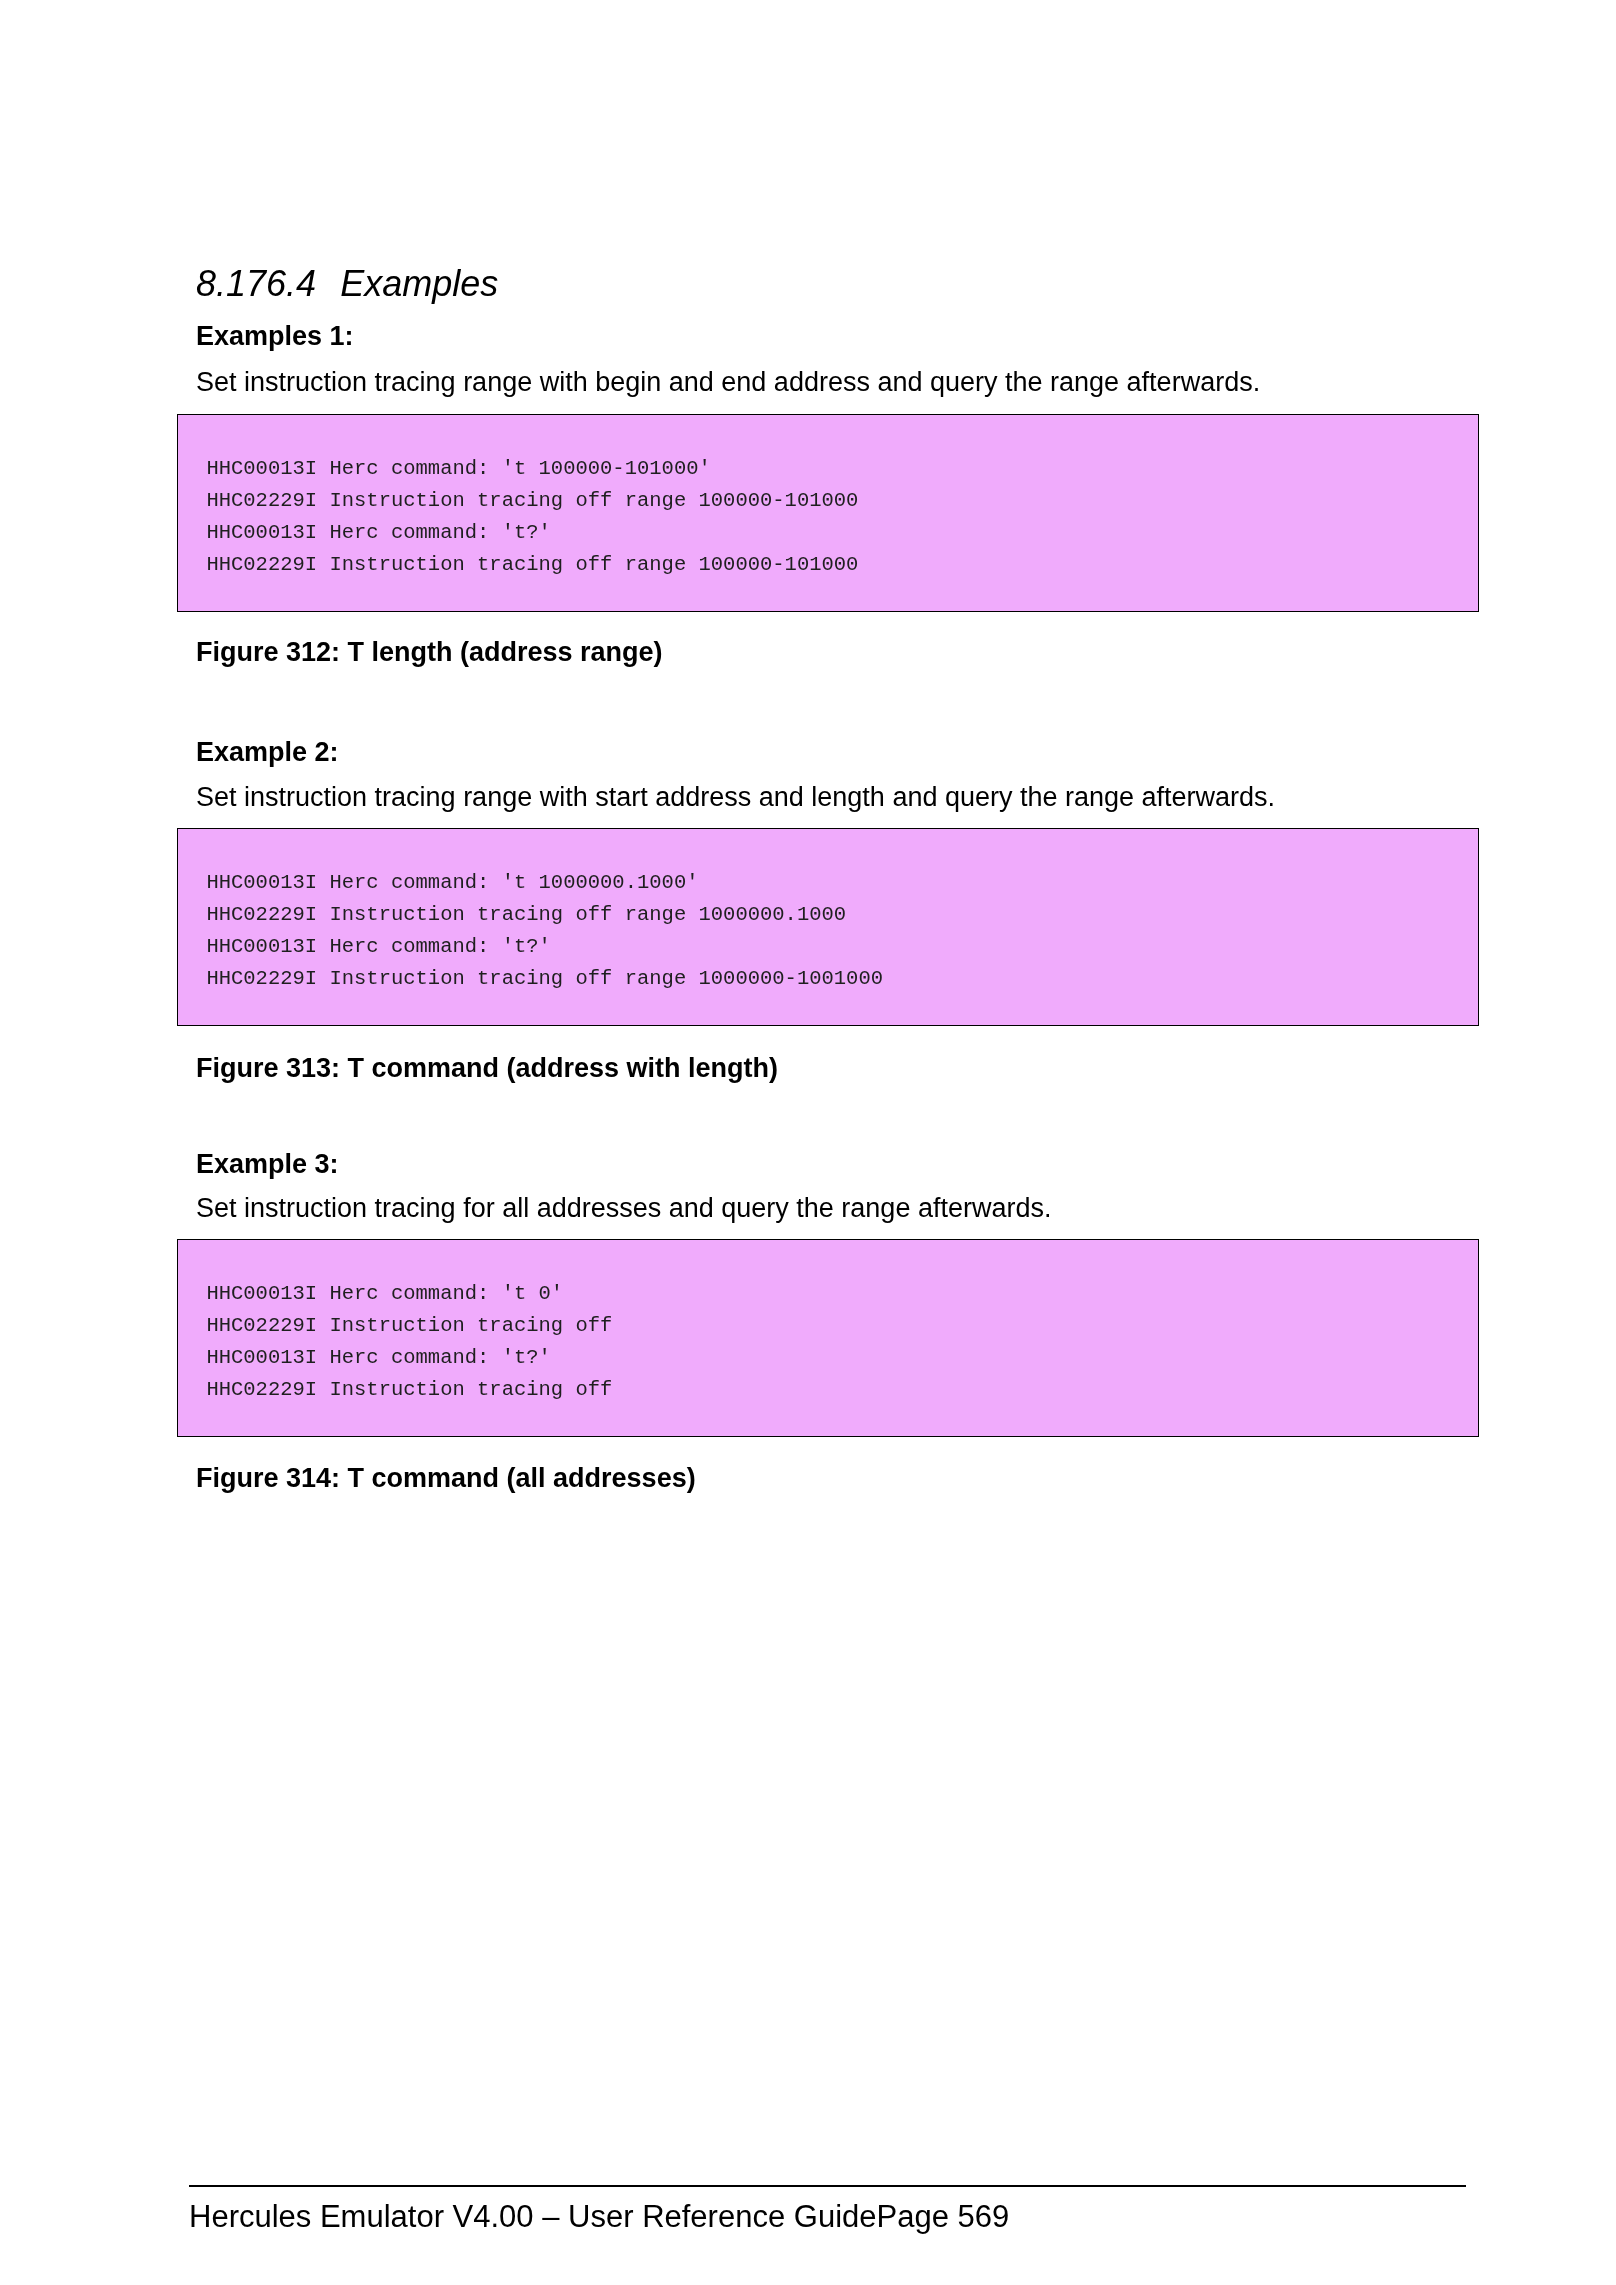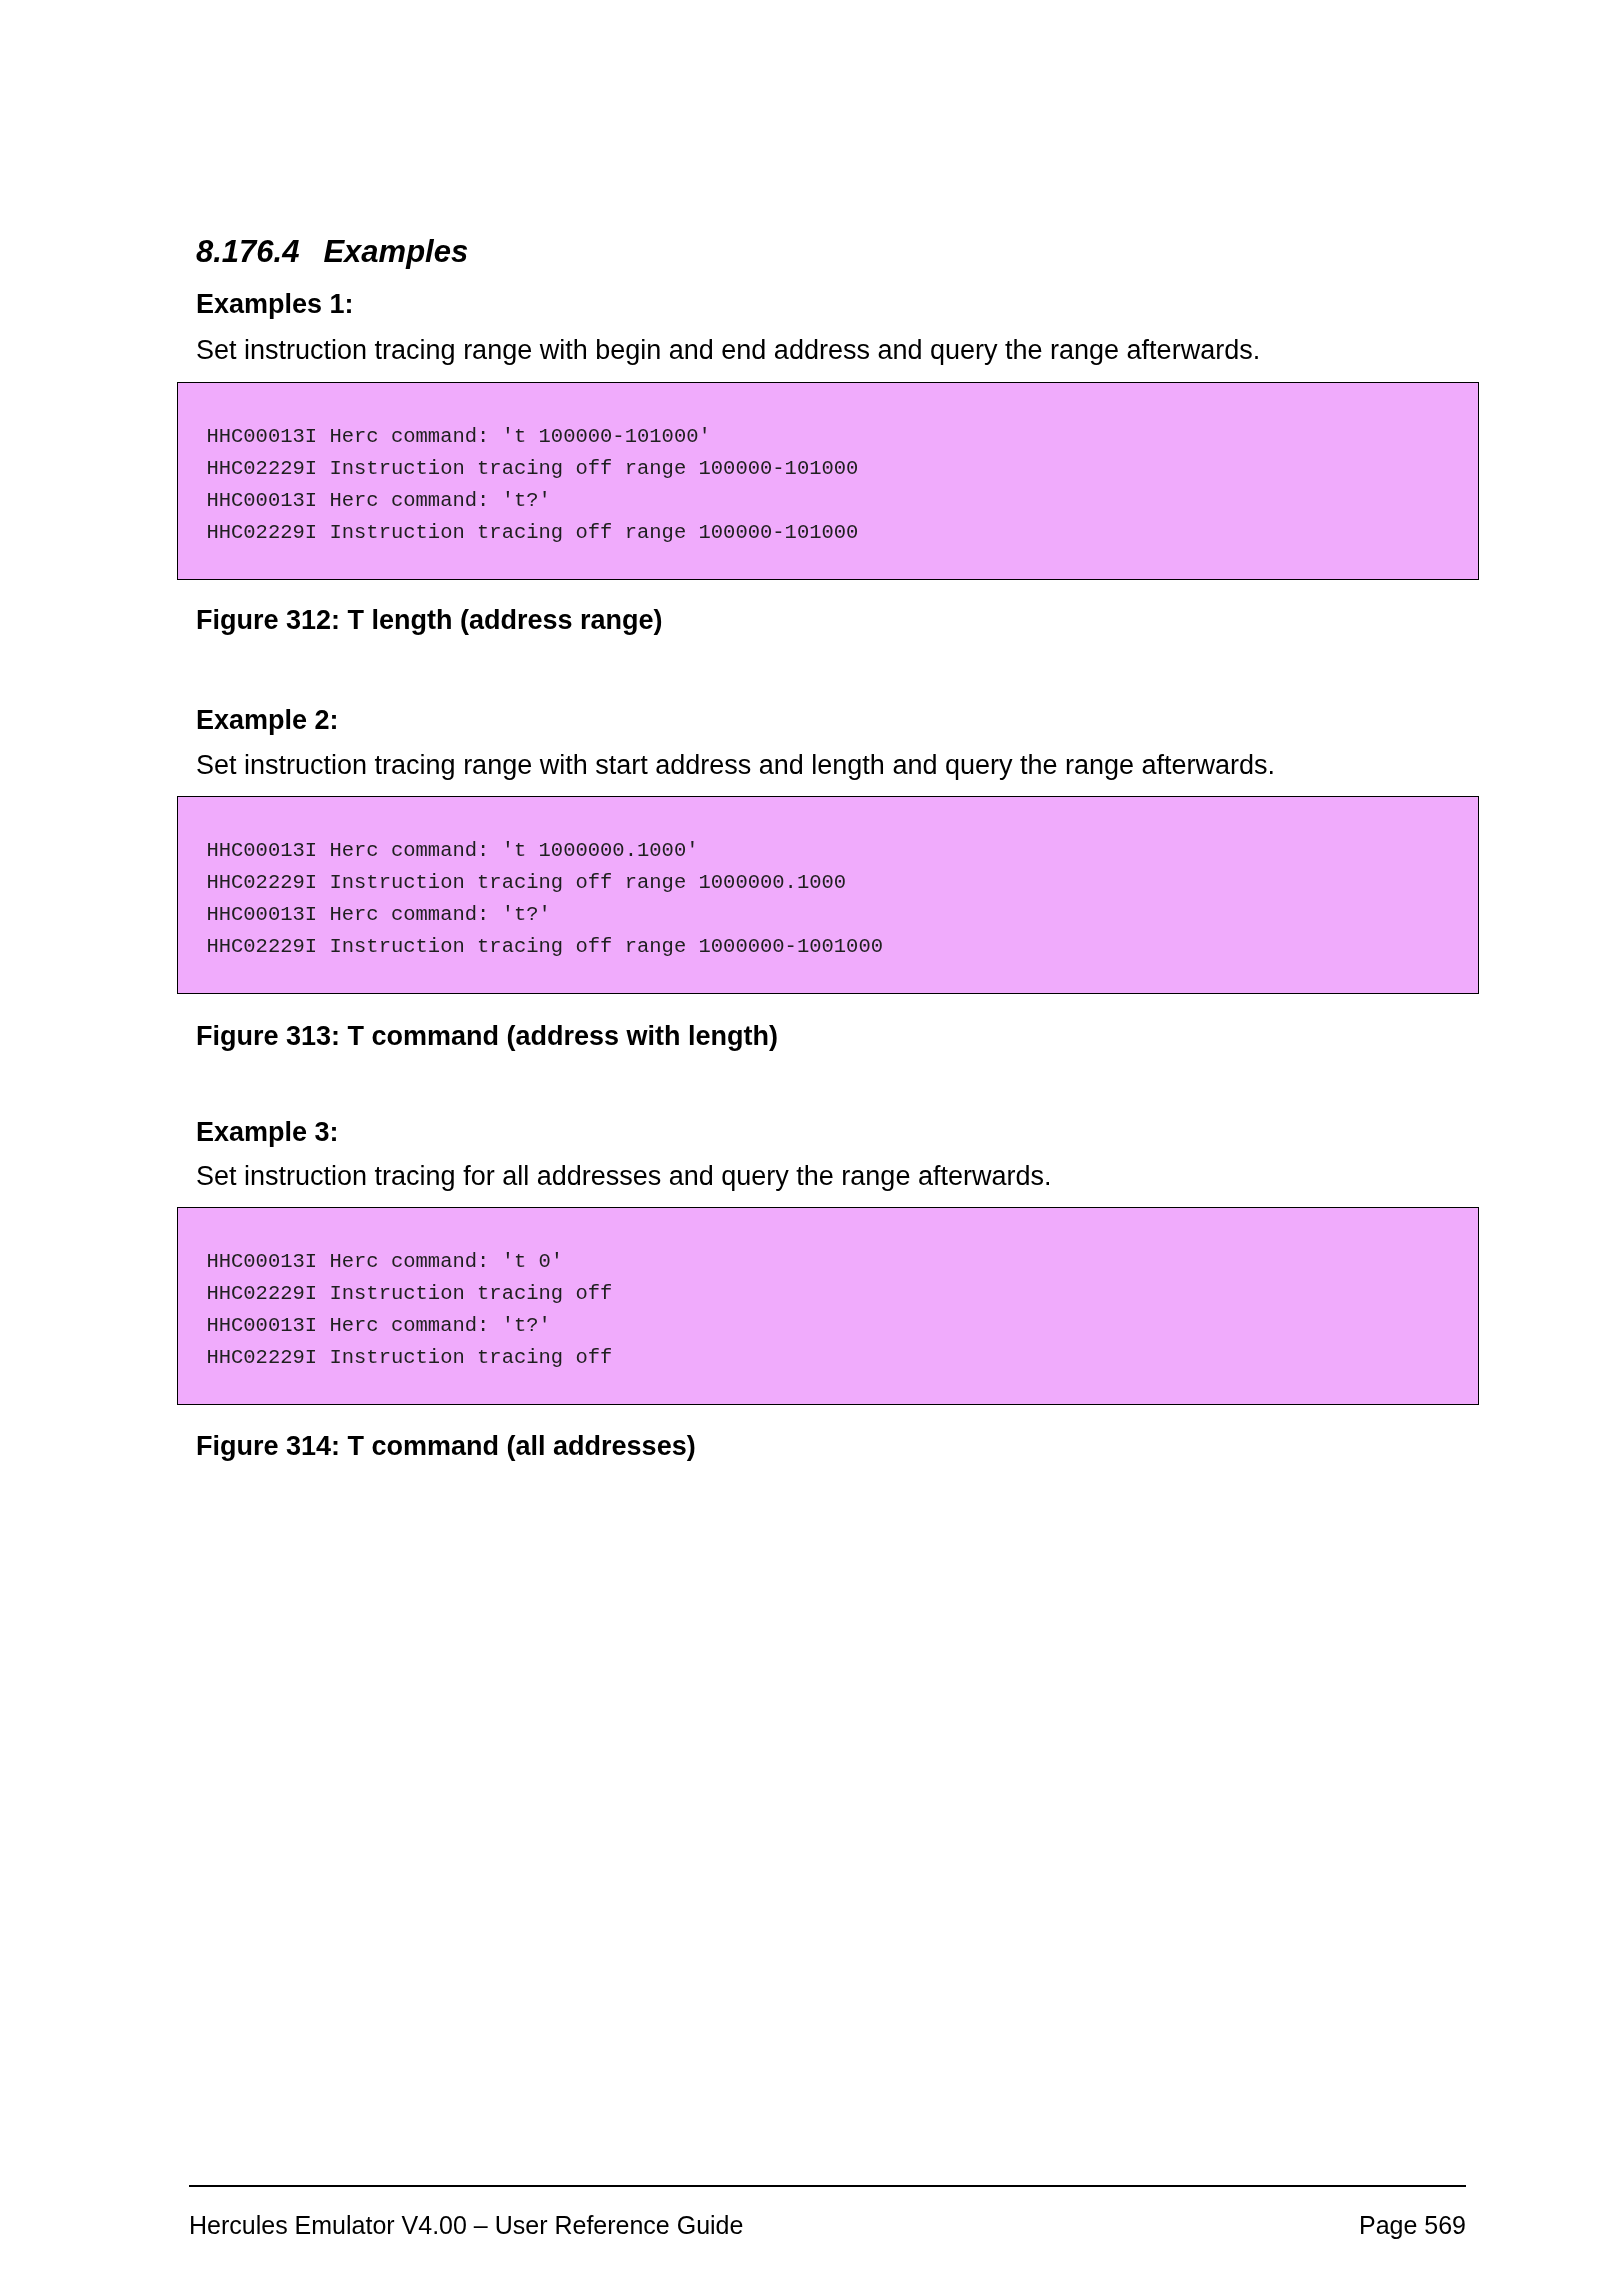--- a/index.html
+++ b/index.html
@@ -11,25 +11,26 @@
     font-family: "Liberation Sans", sans-serif;
     color: #000000;
   }
   .content {
     position: absolute;
     top: 0; left: 0;
     width: 1616px;
     padding: 231px 137px 0 196px;
   }
   .section-heading {
-    font-size: 31px;
-    font-weight: bold;
+    font-size: 36px;
+    font-weight: normal;
     font-style: italic;
     line-height: 41px;
     letter-spacing: 0;
+    margin-top: 32px;
   }
   .section-heading .sec-num { margin-right: 24px; }
   .example-label {
     font-size: 27px;
     font-weight: bold;
     line-height: 27px;
     margin-top: 18.6px;
   }
   .example-desc {
     font-size: 27px;
@@ -67,24 +68,23 @@
   .ex3 .example-desc  { margin-top: 17px; }
   .ex3 .code-box      { margin-top: 17.7px; }
   .ex3 .figure-caption{ margin-top: 28px; }
 
   .footer {
     position: absolute;
     left: 189px;
     top: 2185px;
     width: 1277px;
     border-top: 2.8px solid #000000;
-    padding-top: 26px;
+    padding-top: 17px;
     display: flex;
-    justify-content: space-between;
-    font-size: 25px;
+    font-size: 31px;
     line-height: 25px;
   }
 </style>
 </head>
 <body>
 
 <div class="content">
 
   <h1 class="section-heading"><span class="sec-num">8.176.4</span><span>Examples</span></h1>
 

